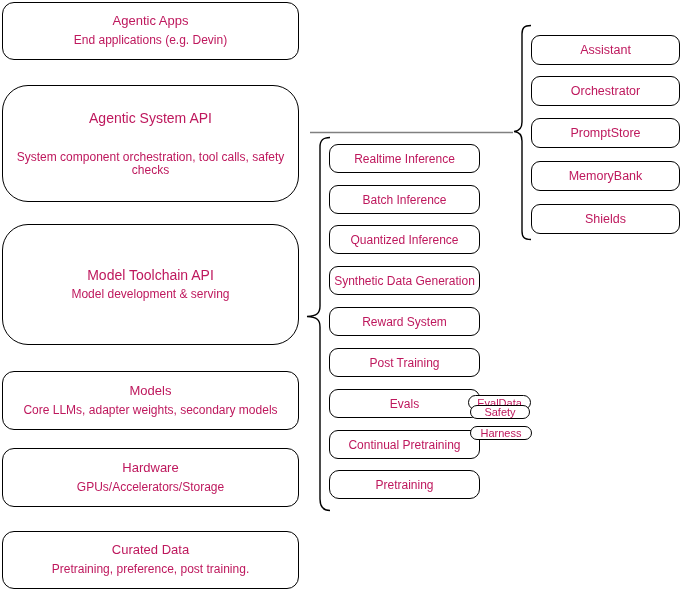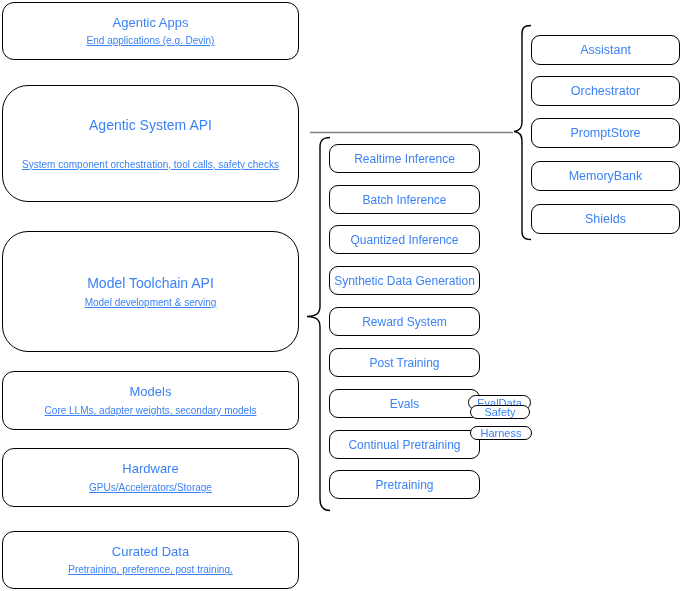--- a/index.html
+++ b/index.html
@@ -1,30 +1,30 @@
 <!DOCTYPE html>
 <html><head>
 <meta charset="utf-8">
 <style>
   html,body{margin:0;padding:0;background:#ffffff;}
   .canvas{
     position:relative;width:682px;height:591px;background:#ffffff;
-    font-family:"Liberation Sans",sans-serif;color:#3b82f6;overflow:hidden;
+    font-family:"Liberation Sans",sans-serif;color:#be185d;overflow:hidden;
   }
   .lines{position:absolute;left:0;top:0;z-index:1;}
   .box{
     position:absolute;box-sizing:border-box;background:#fff;border:1.5px solid #000;
     display:flex;flex-direction:column;align-items:center;justify-content:center;
     text-align:center;z-index:2;
   }
   .layer{left:2px;width:297px;border-radius:12px;}
   .layer.lg{border-radius:26px;}
   .layer .t{font-size:13px;line-height:1.15;}
   .layer.lg .t{font-size:14px;}
-  .layer .s{font-size:10px;line-height:1.1;margin-top:5px;text-decoration:underline;}
+  .layer .s{font-size:12px;line-height:1.1;margin-top:5px;}
   .mid{
     left:329px;width:151px;height:29px;border-radius:9px;
     font-size:12px;white-space:nowrap;
   }
   .rgt{
     left:531px;width:149px;height:30px;border-radius:9px;
     font-size:12.5px;white-space:nowrap;
   }
   .pill{
     position:absolute;box-sizing:border-box;background:#fff;border:1.3px solid #000;
@@ -46,21 +46,21 @@
   <div class="box layer" style="top:2px;height:58px;">
     <div class="t">Agentic Apps</div>
     <div class="s">End applications (e.g. Devin)</div>
   </div>
 
   <div class="box layer lg" style="top:85px;height:117px;gap:20px;">
     <div class="t">Agentic System API</div>
     <div class="s">System component orchestration, tool calls, safety checks</div>
   </div>
 
-  <div class="box layer lg" style="top:224px;height:121px;margin-top:7px;">
+  <div class="box layer lg" style="top:224px;height:121px;">
     <div class="t">Model Toolchain API</div>
     <div class="s">Model development &amp; serving</div>
   </div>
 
   <div class="box layer" style="top:371px;height:59px;">
     <div class="t">Models</div>
     <div class="s">Core LLMs, adapter weights, secondary models</div>
   </div>
 
   <div class="box layer" style="top:448px;height:59px;">

